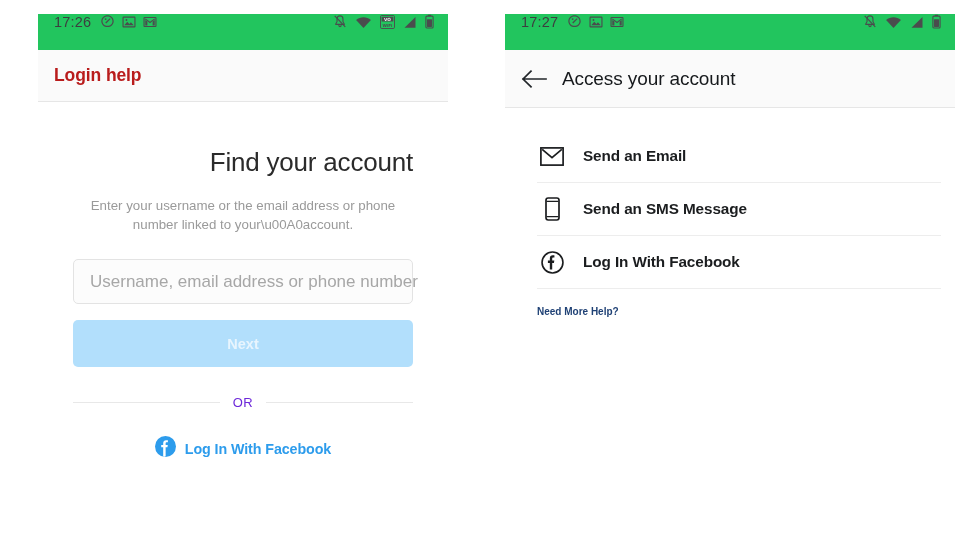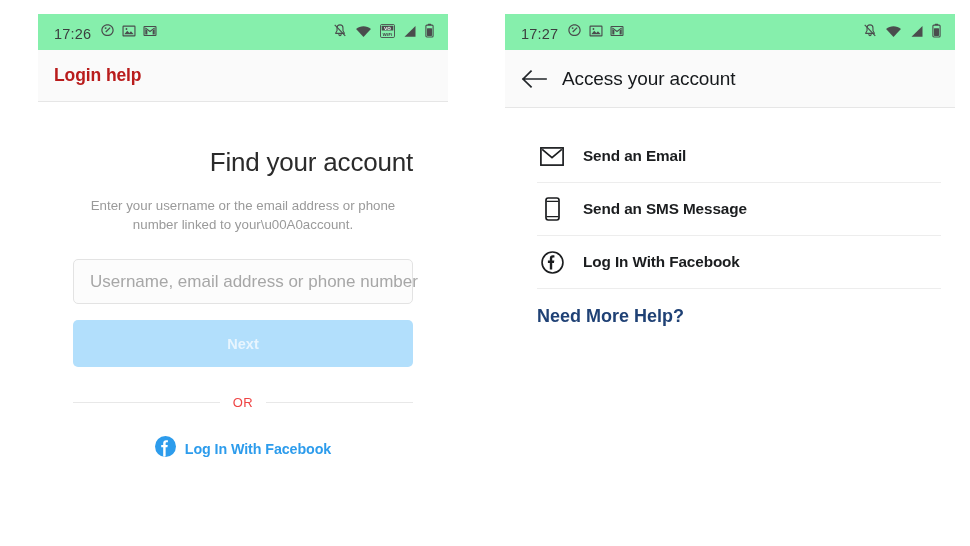--- a/index.html
+++ b/index.html
@@ -21,23 +21,23 @@
     position: absolute;
     top: 14px;
     background: #ffffff;
   }
   #phone-left  { left: 38px;  width: 410px; height: 500px; }
   #phone-right { left: 505px; width: 450px; height: 500px; }
 
   
   .statusbar {
     height: 36px;
-    background: #86efac;
-    display: flex;
-    align-items: flex-end;
+    background: #22c55e;
+    display: flex;
+    align-items: flex-start;
     padding: 0 14px 8px 16px;
     box-sizing: border-box;
     color: #3f4142;
   }
   .sb-time {
     font-size: 14.5px;
     letter-spacing: .2px;
     color: #3c3e3f;
     margin-right: 9px;
     white-space: nowrap;
@@ -134,21 +134,21 @@
     font-weight: 700;
     font-family: "Liberation Sans", sans-serif;
   }
   .or-row {
     margin-top: 28px;
     display: flex;
     align-items: center;
     gap: 13px;
   }
   .or-line { flex: 1 1 auto; height: 1px; background: #e8e8e8; }
-  .or-text { font-size: 13px; color: #ef4444; letter-spacing: .4px; }
+  .or-text { font-size: 13px; color: #6d28d9; letter-spacing: .4px; }
   .fb-login-row {
     margin-top: 26px;
     display: flex;
     align-items: center;
     justify-content: center;
     gap: 9px;
     cursor: pointer;
   }
   .fb-login-label {
     font-size: 14.3px;
@@ -177,21 +177,21 @@
   }
   .opt-label {
     font-size: 15.3px;
     font-weight: 700;
     color: #1b1d1f;
     letter-spacing: -0.1px;
   }
   .need-help {
     margin-top: 17px;
     padding-left: 32px;
-    font-size: 18px;
+    font-size: 10px;
     font-weight: 700;
     color: #1f4175;
     cursor: pointer;
     display: inline-block;
   }
 </style>
 </head>
 <body>
 
 <div class="phone" id="phone-left">

